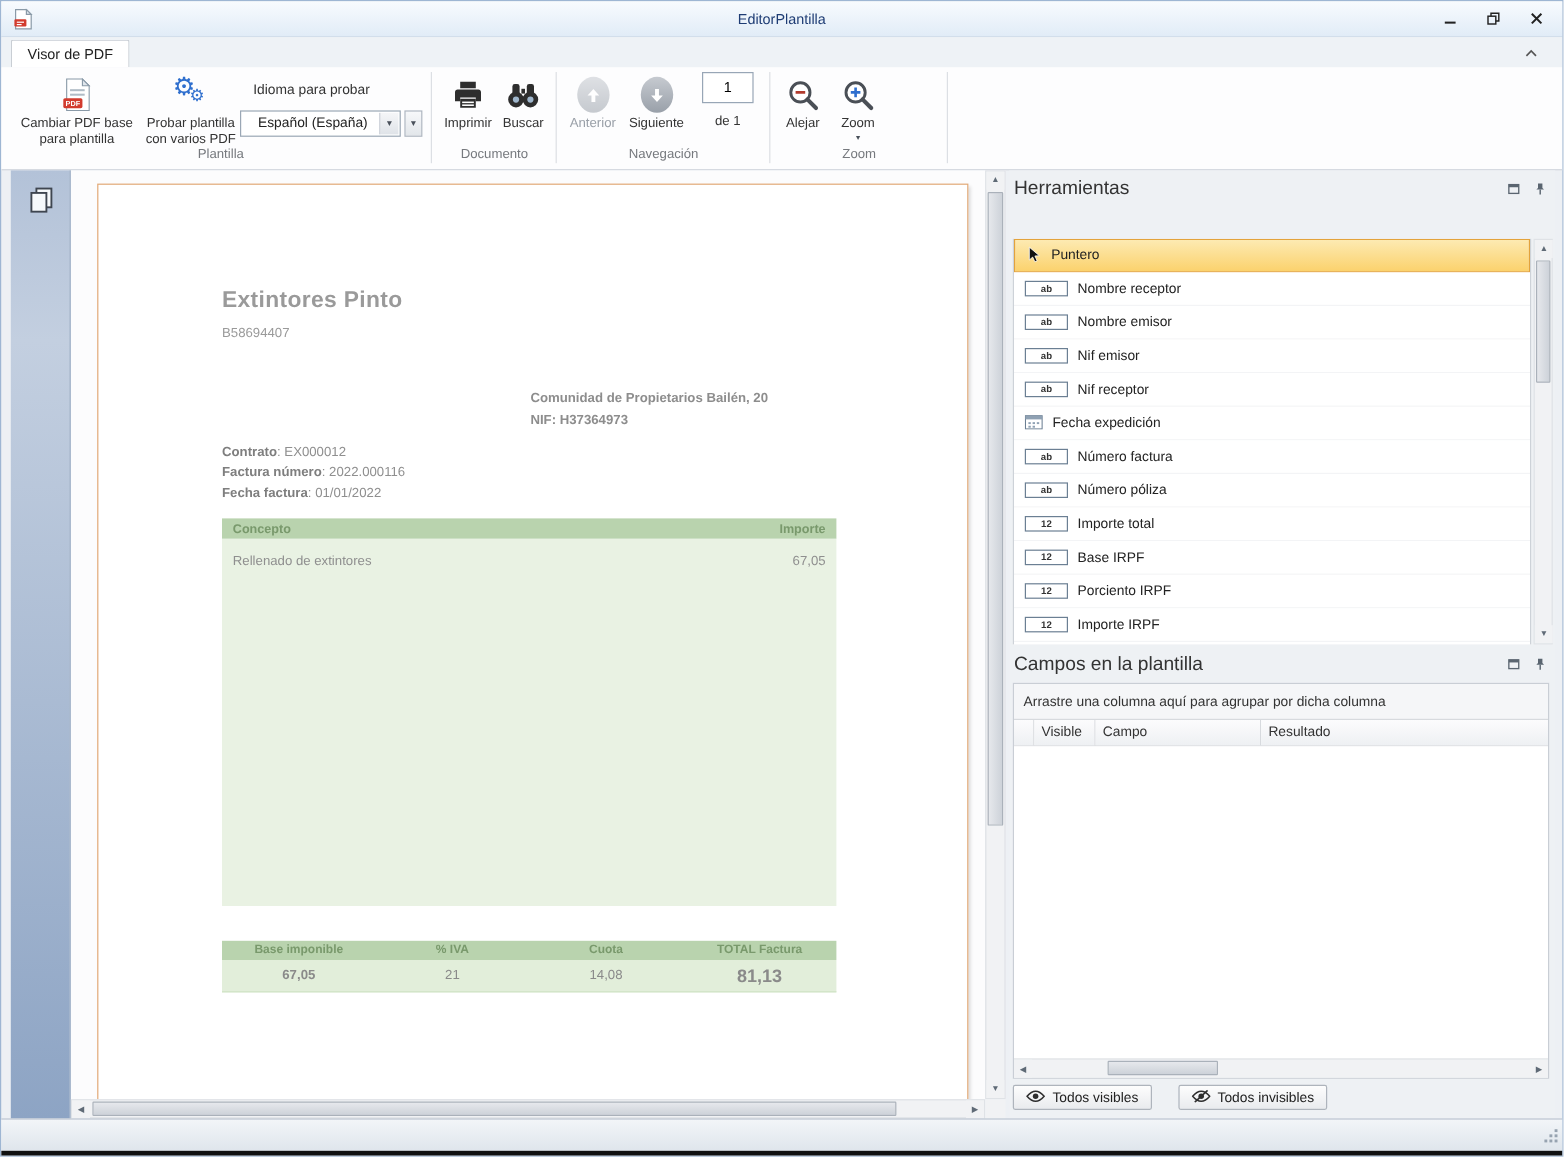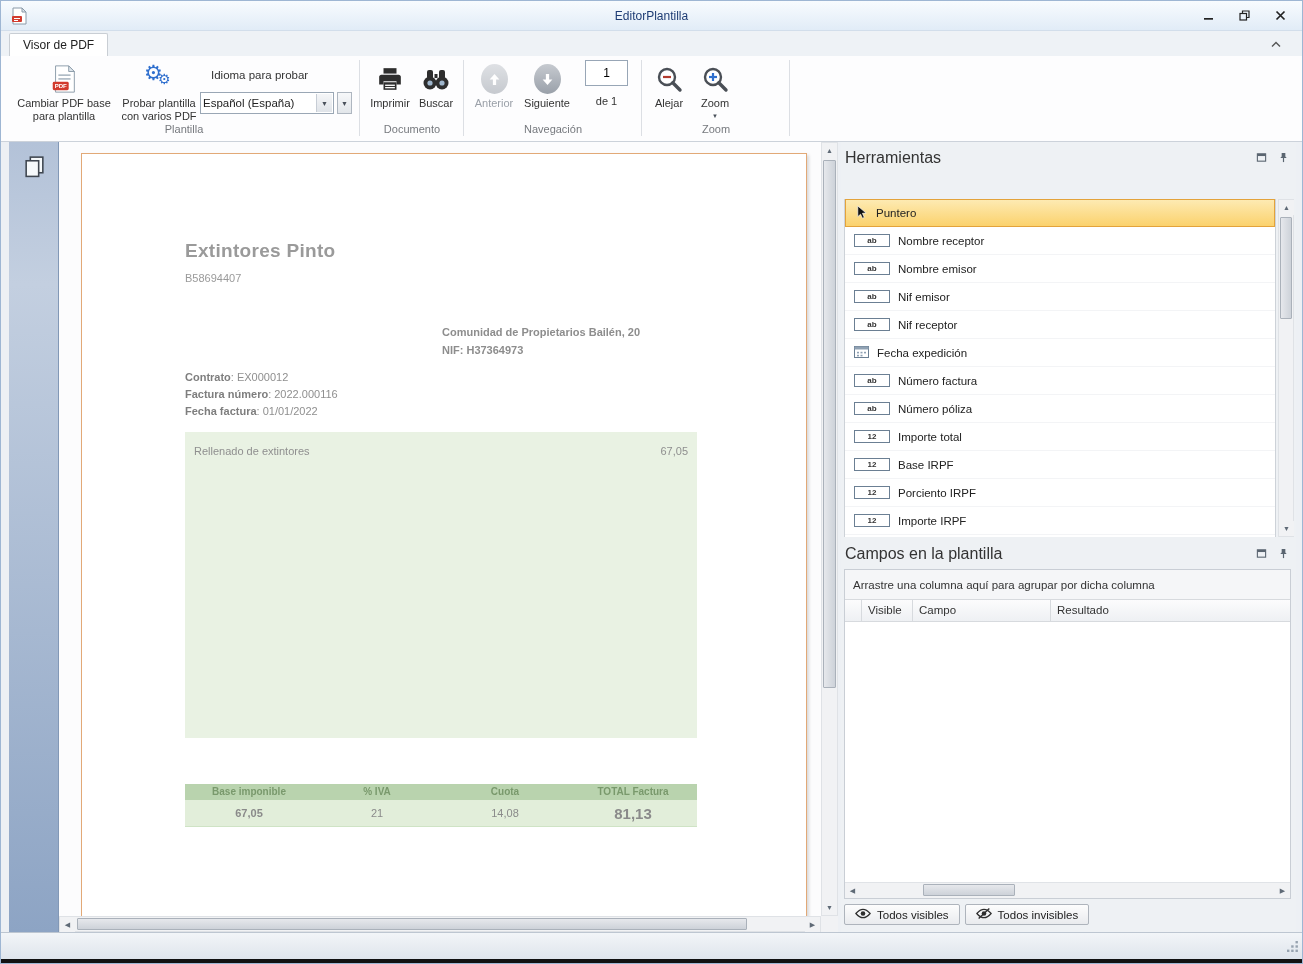--- a/index.html
+++ b/index.html
@@ -22,21 +22,21 @@
   
   .ribbon{position:absolute;left:0;top:55px;width:100%;height:86px;background:#fdfdfe;border-bottom:1px solid #ccd2da}
   .rsep{position:absolute;top:4px;height:76px;width:1px;background:#dcdfe4}
   .rgroup-label{position:absolute;top:67px;font-size:11px;color:#76797e;text-align:center}
   .big-btn{position:absolute;top:3px;height:66px;display:flex;flex-direction:column;align-items:center;padding-top:4px;gap:3px;background:transparent;border:1px solid transparent;border-radius:3px;font-size:11px;color:#333;line-height:1.18;text-align:center;cursor:pointer;font-family:inherit}
   .big-btn .bicon{height:30px;display:flex;align-items:center;justify-content:center}
   .big-btn.dis{color:#9aa0a8}
   .nav-circle{width:27px;height:27px;border-radius:50%;background:linear-gradient(#c6cad0,#99a0a9);display:flex;align-items:center;justify-content:center}
   .nav-circle.off{opacity:.55}
   .ribbon-label{position:absolute;font-size:11.5px;color:#333}
-  .combo{position:absolute;left:199px;top:36px;width:134px;height:22px;border:1px solid #9aa7b5;background:#fff;display:flex;align-items:center;padding-left:2px;font-size:11.5px;color:#222;cursor:pointer}
+  .combo{position:absolute;left:199px;top:36px;width:134px;height:22px;border:1px solid #9aa7b5;background:#fff;display:flex;align-items:center;padding-left:14px;font-size:11.5px;color:#222;cursor:pointer}
   .combo-arrow{position:absolute;right:1px;top:1px;bottom:1px;width:16px;background:linear-gradient(#f5f6f8,#dfe3e8);border-left:1px solid #c7cdd5;display:flex;align-items:center;justify-content:center;font-size:7px;color:#49505a}
   .combo-ext{position:absolute;left:336px;top:36px;width:15px;height:22px;border:1px solid #aeb6c0;background:linear-gradient(#f7f8fa,#e2e6ea);font-size:7px;color:#49505a;display:flex;align-items:center;justify-content:center;cursor:pointer}
   .page-input{position:absolute;left:584px;top:4px;width:43px;height:26px;border:1px solid #98a6b6;text-align:center;font-size:12px;font-family:inherit;background:#fff}
   .of-label{position:absolute;left:584px;top:39px;width:43px;text-align:center;font-size:11px;color:#333}
   .gears{position:relative;width:30px;height:28px;color:#2f6fce}
   .gears .g1{position:absolute;left:0;top:-3px;font-size:21px}
   .gears .g2{position:absolute;left:14px;top:7px;font-size:14px}
 
   
   .thumbstrip{position:absolute;left:8px;top:141px;width:50px;height:790px;background:linear-gradient(180deg,#b3c2d8,#c3cfe0 18%,#8da4c4);border-right:1px solid #8298b6}
@@ -82,21 +82,21 @@
   .tool-item{display:flex;align-items:center;height:28px;padding-left:9px;gap:8px;background:#fff;font-size:11.5px;color:#222;cursor:pointer;border-bottom:1px solid #f3f4f6}
   .tool-item.selected{border:1px solid #e3a33b;background:linear-gradient(#fdeab2,#fbd26d)}
   .mini-box{display:inline-flex;align-items:center;justify-content:center;width:36px;height:13px;border:1px solid #6b7f93;background:#fff;font-size:8px;font-weight:bold;color:#333;flex:0 0 auto}
 
   .fields-wrap{position:absolute;left:3px;top:427px;width:447px;height:330px;border:1px solid #c9ced5;background:#fff}
   .hint-strip{height:30px;background:#f5f6f8;border-bottom:1px solid #d7dade;display:flex;align-items:center;padding-left:8px;font-size:11.5px;color:#333}
   .grid-head{display:flex;height:22px;border-bottom:1px solid #d7dade}
   .gh-cell{border-right:1px solid #d7dade;background:linear-gradient(#fcfcfd,#eef0f3);font-size:11.5px;color:#333;line-height:21px;padding-left:6px;cursor:pointer}
   .grid-body{height:260px;background:#fff}
   .fields-hscroll{position:relative;height:16px;background:#f1f2f4;border-top:1px solid #e0e3e7}
-  .panel-buttons{position:absolute;left:3px;top:762px;display:flex;gap:5px}
+  .panel-buttons{position:absolute;left:3px;top:762px;display:flex;gap:22px}
   .pbtn{height:21px;display:flex;align-items:center;gap:6px;padding:0 10px;border:1px solid #aeb4bc;border-radius:2px;background:linear-gradient(#fdfdfd,#e9ebee);font-size:11.5px;color:#222;font-family:inherit;cursor:pointer}
 
   
   .statusbar{position:absolute;left:0;top:931px;width:100%;height:27px;background:linear-gradient(#f2f5f8,#dfe5ec);border-top:1px solid #bdc6d1}
   .grip{position:absolute;right:3px;bottom:3px}
   .bottomstrip{position:absolute;left:0;top:958px;width:100%;height:6px;background:#111}
 </style>
 <title>EditorPlantilla</title></head>
 <body>
 
@@ -263,20 +263,24 @@
     <div class="pdf-page">
       <div class="inv-company">Extintores Pinto</div>
       <div class="inv-cid">B58694407</div>
       <div class="inv-recipient">Comunidad de Propietarios Bailén, 20</div>
       <div class="inv-rnif">NIF: H37364973</div>
       <div class="inv-meta" style="top:217px"><b>Contrato</b><span>: EX000012</span></div>
       <div class="inv-meta" style="top:234px"><b>Factura número</b><span>: 2022.000116</span></div>
       <div class="inv-meta" style="top:251px"><b>Fecha factura</b><span>: 01/01/2022</span></div>
 
       <div class="inv-table">
+        <div class="inv-thead">
+          <span>Concepto</span>
+          <span>Importe</span>
+        </div>
         <div class="inv-tbody">
           <span class="inv-line-c">Rellenado de extintores</span>
           <span class="inv-line-a">67,05</span>
         </div>
       </div>
 
       <div class="inv-totals">
         <div class="inv-totals-head">
           <span class="cell">Base imponible</span>
           <span class="cell">% IVA</span>

